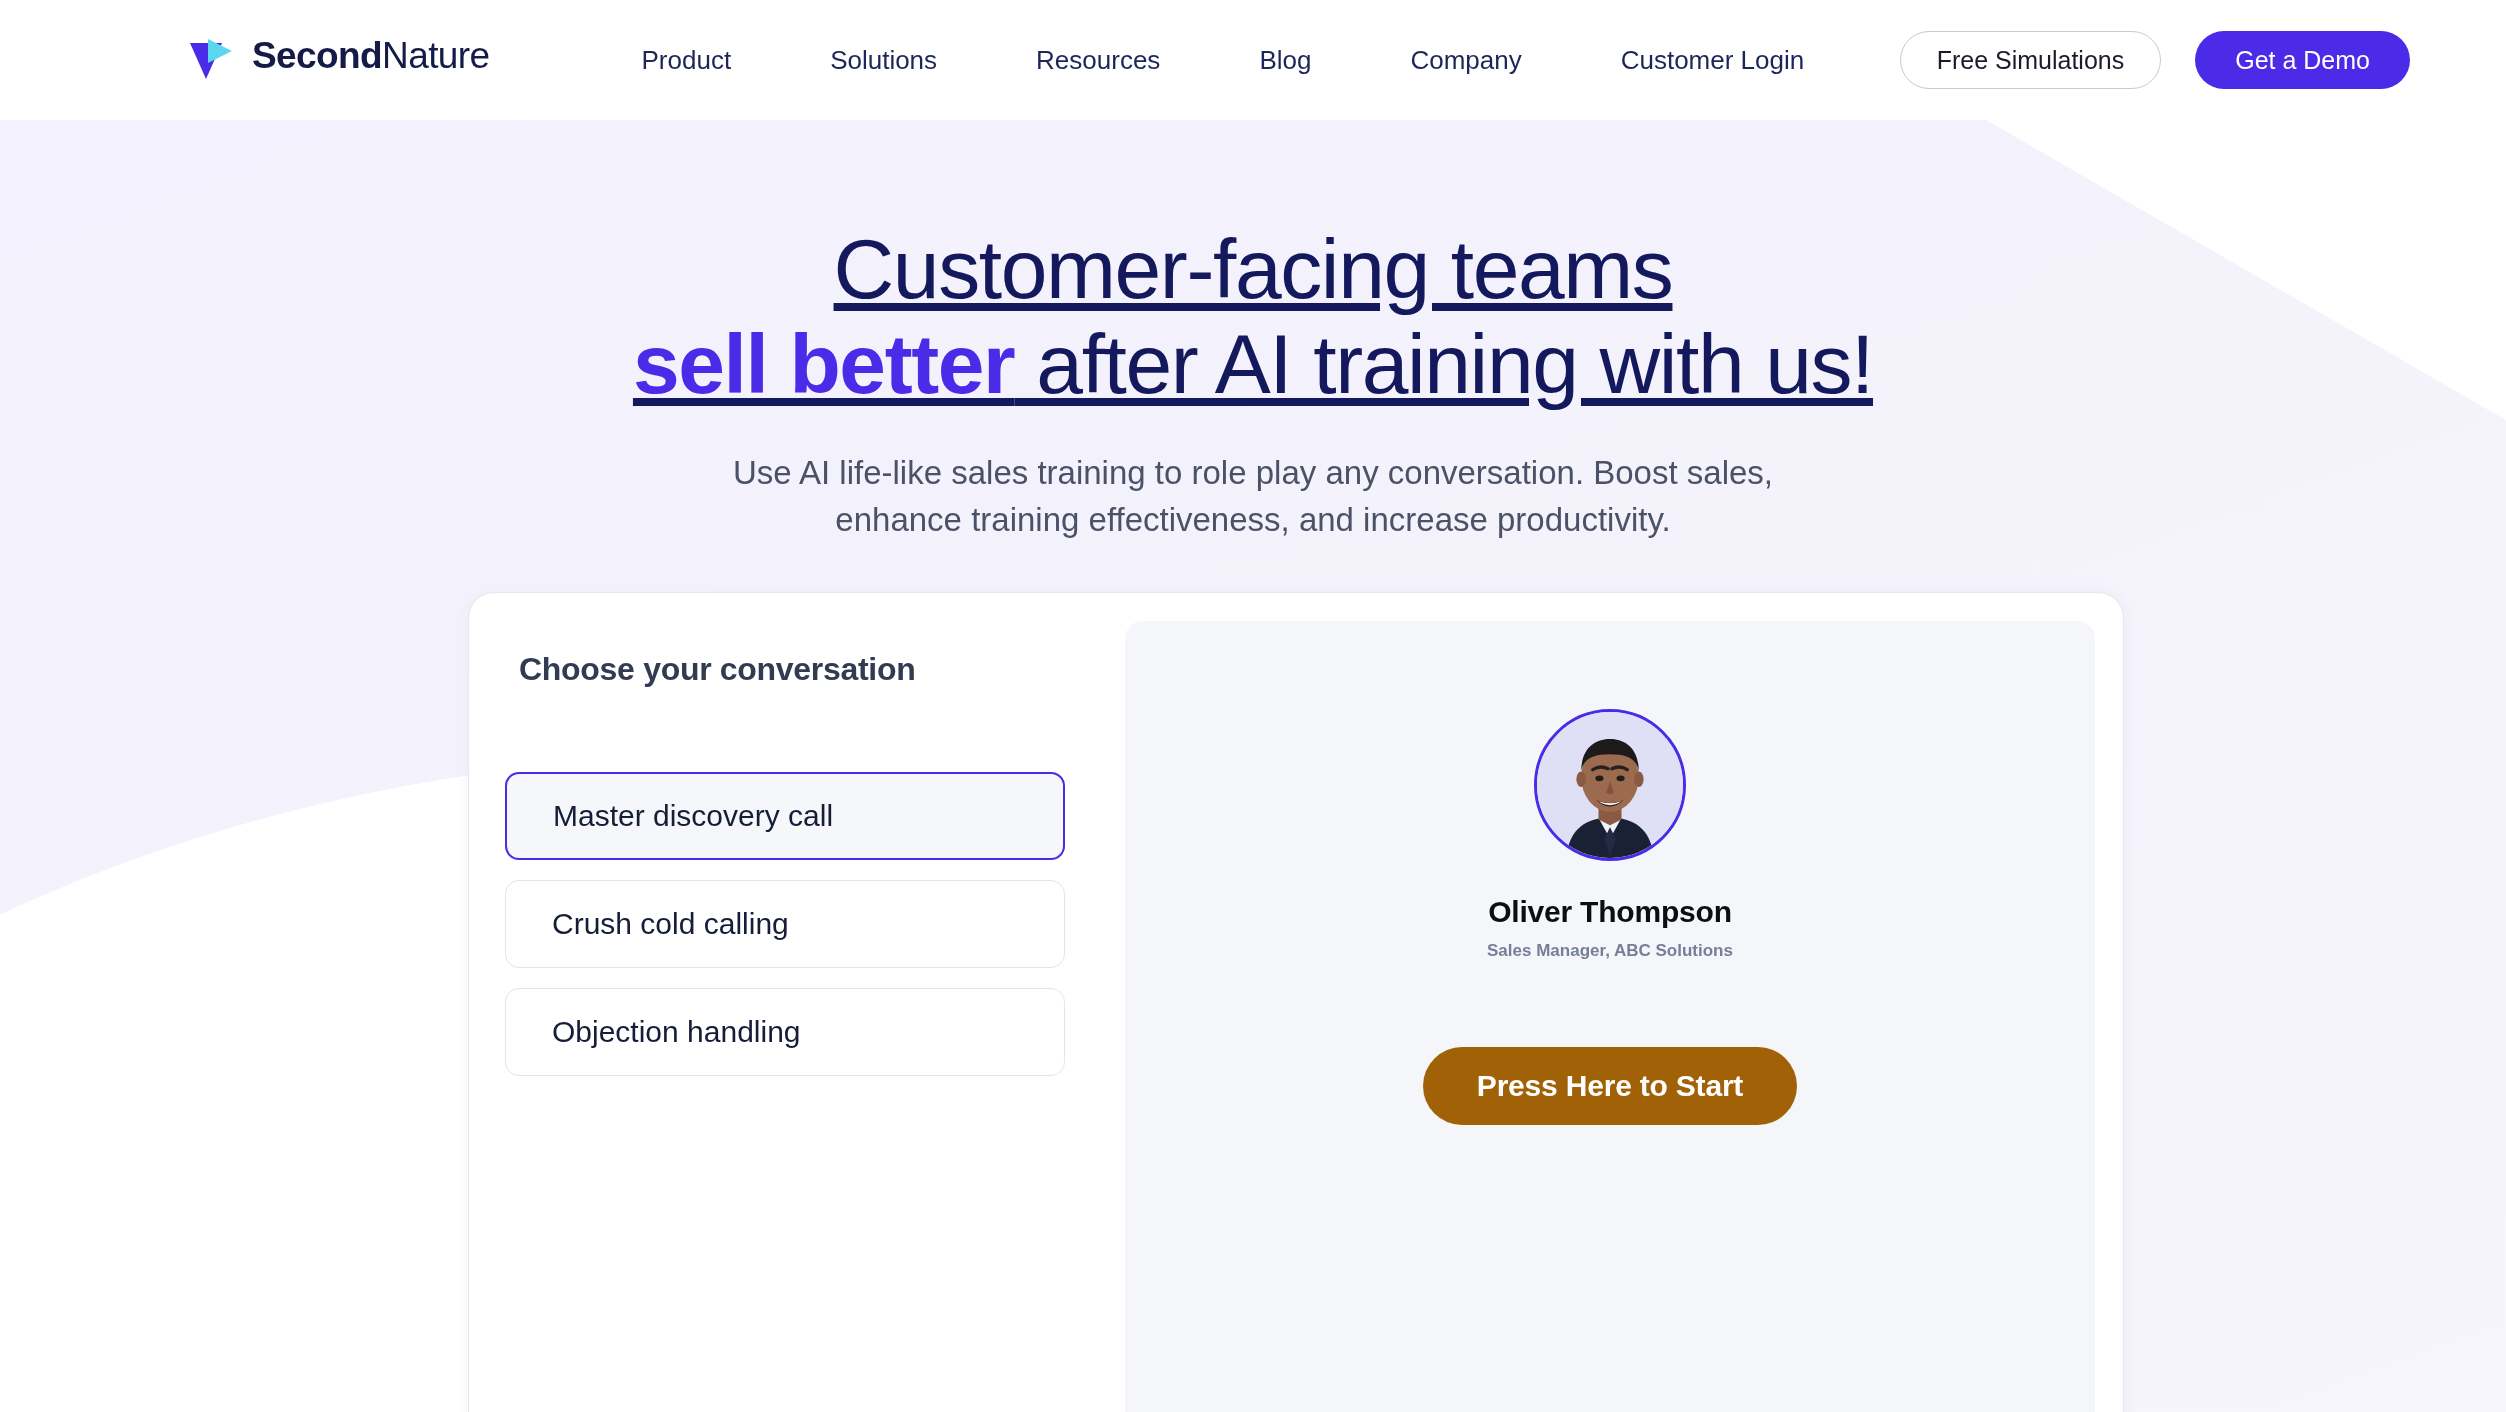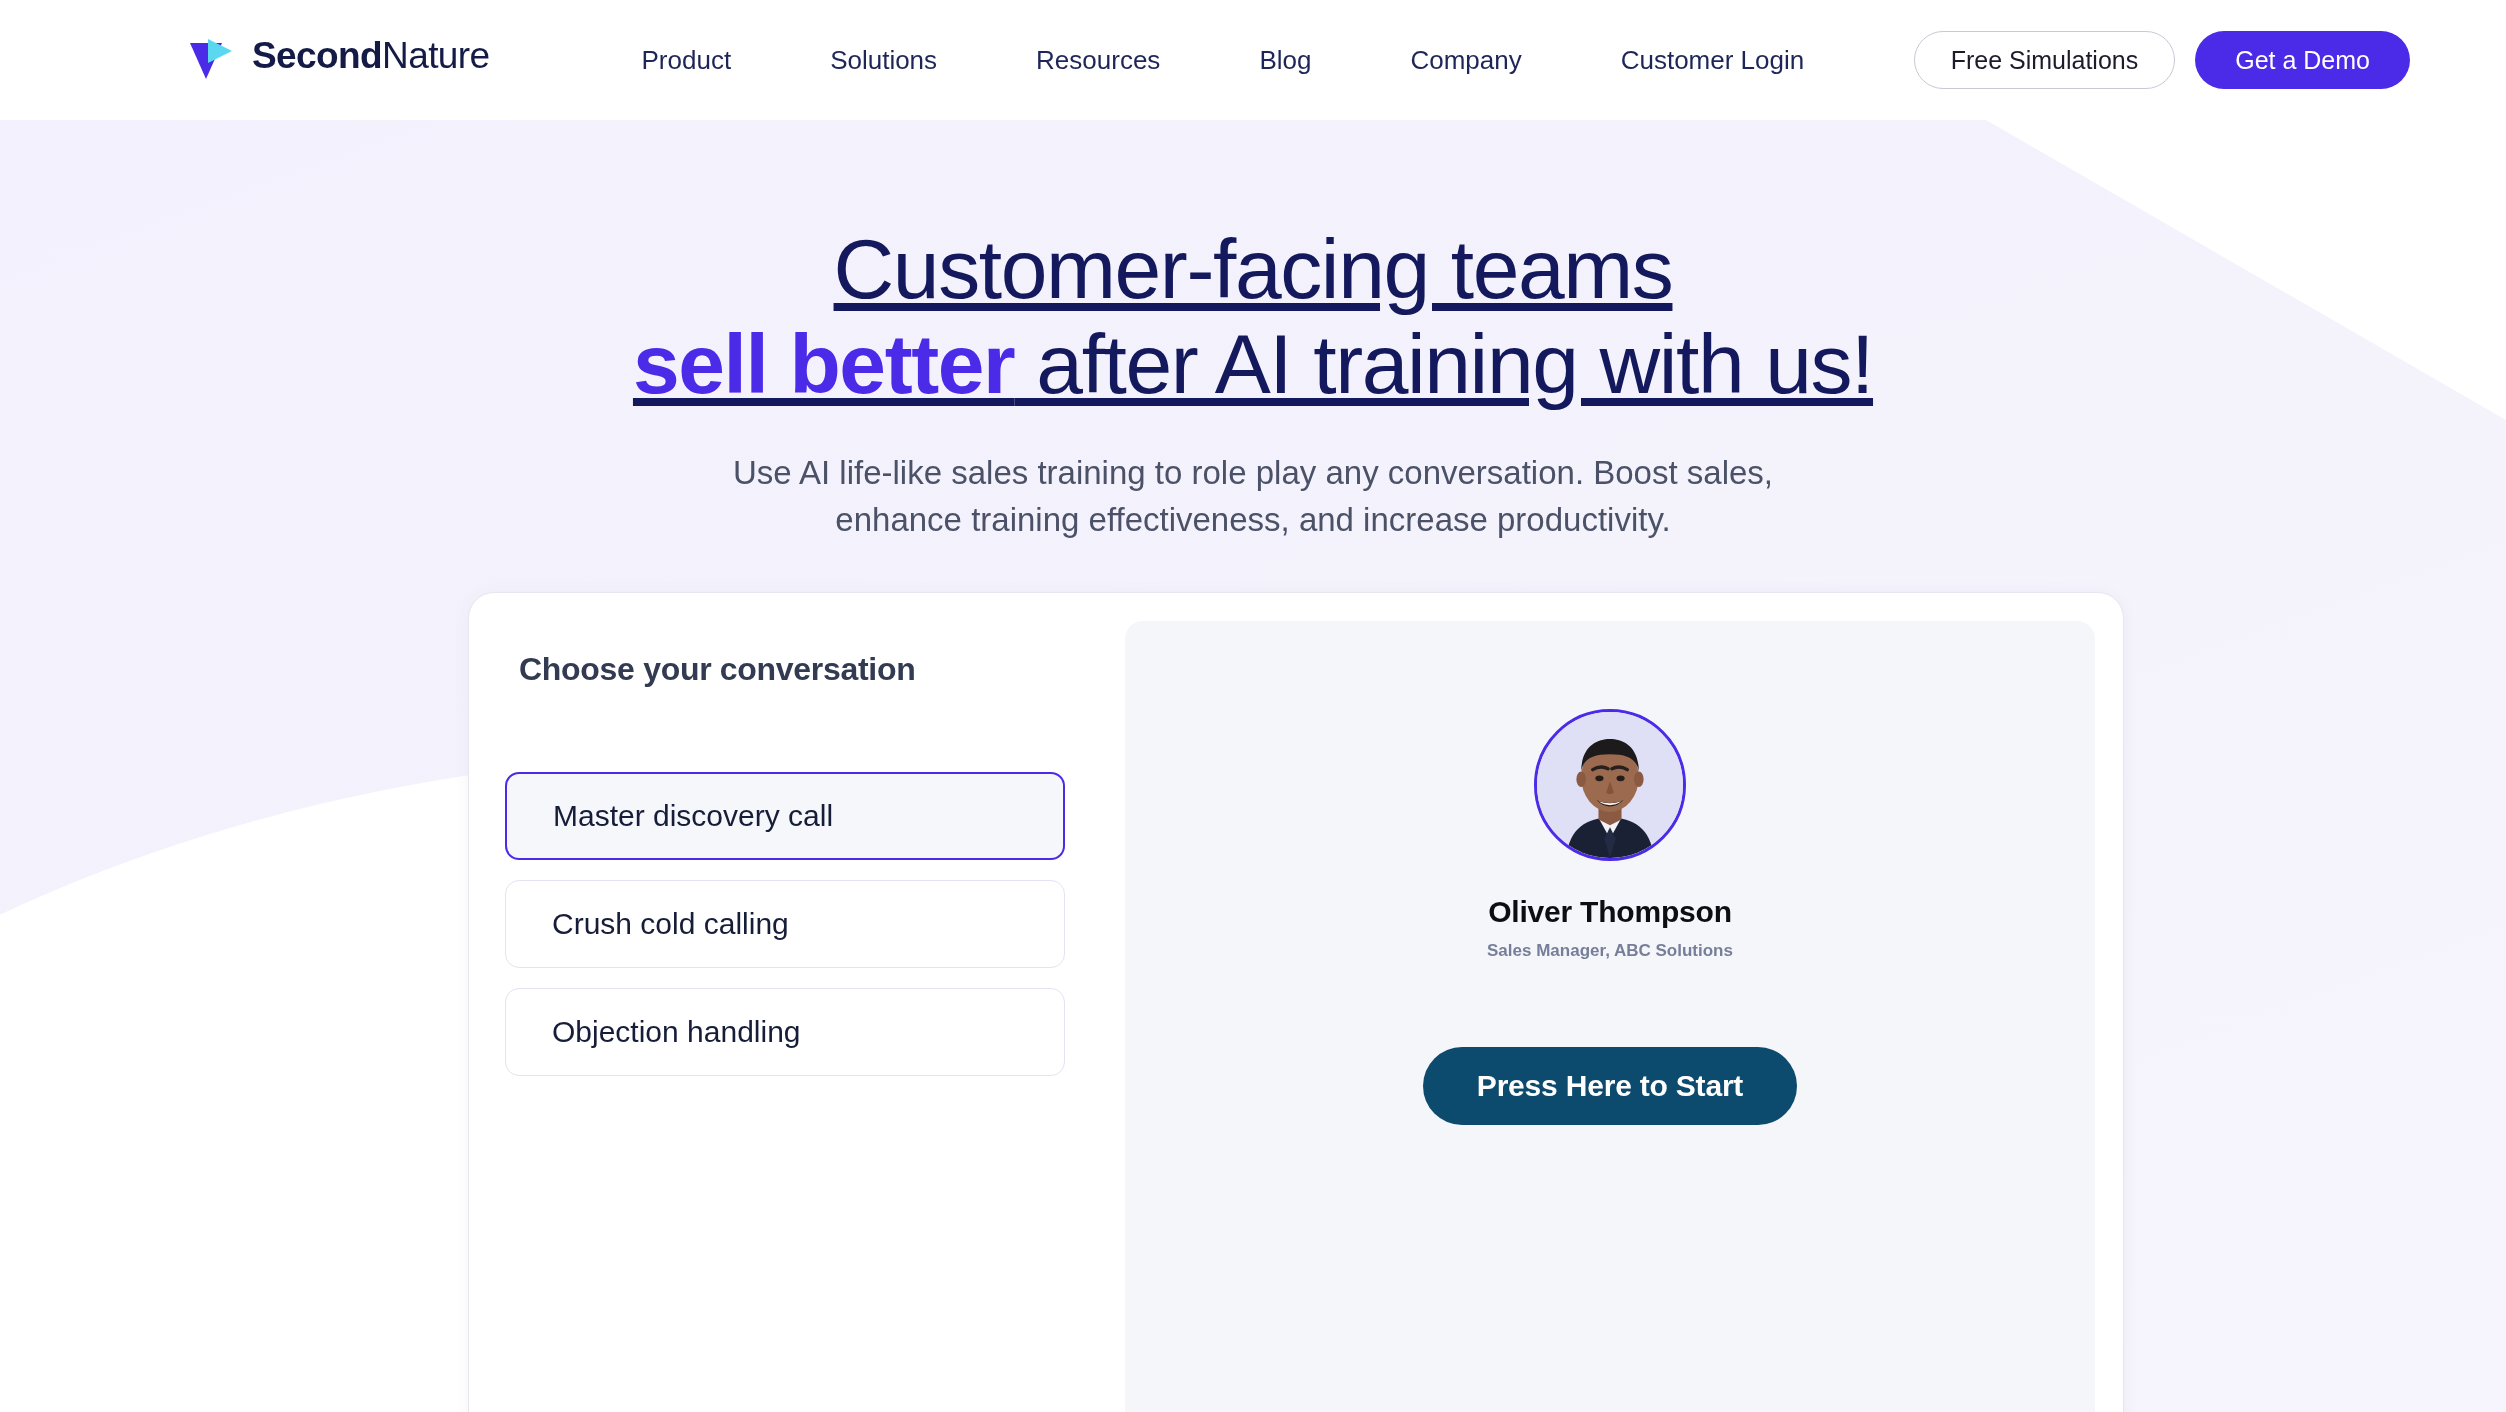--- a/index.html
+++ b/index.html
@@ -90,21 +90,21 @@
   .nav-link {
     font-size: 26px;
     color: #1e2659;
     white-space: nowrap;
     cursor: pointer;
   }
 
   .nav-actions {
     display: flex;
     align-items: center;
-    gap: 20px;
+    gap: 34px;
     margin-left: auto;
     margin-right: 96px;
   }
   .btn-outline {
     height: 58px;
     padding: 0 36px;
     border: 1.5px solid #c9c9d4;
     border-radius: 40px;
     background: #ffffff;
     font-size: 25px;
@@ -250,21 +250,21 @@
     font-weight: 700;
     color: #767e99;
   }
 
   .start-btn {
     margin-top: 86px;
     height: 78px;
     padding: 0 54px;
     border: none;
     border-radius: 40px;
-    background: #0c4a6e;
+    background: #a16207;
     color: #ffffff;
     font-size: 30px;
     font-weight: 700;
     cursor: pointer;
     font-family: "Liberation Sans", sans-serif;
     letter-spacing: -0.2px;
   }
 </style>
 </head>
 <body>

